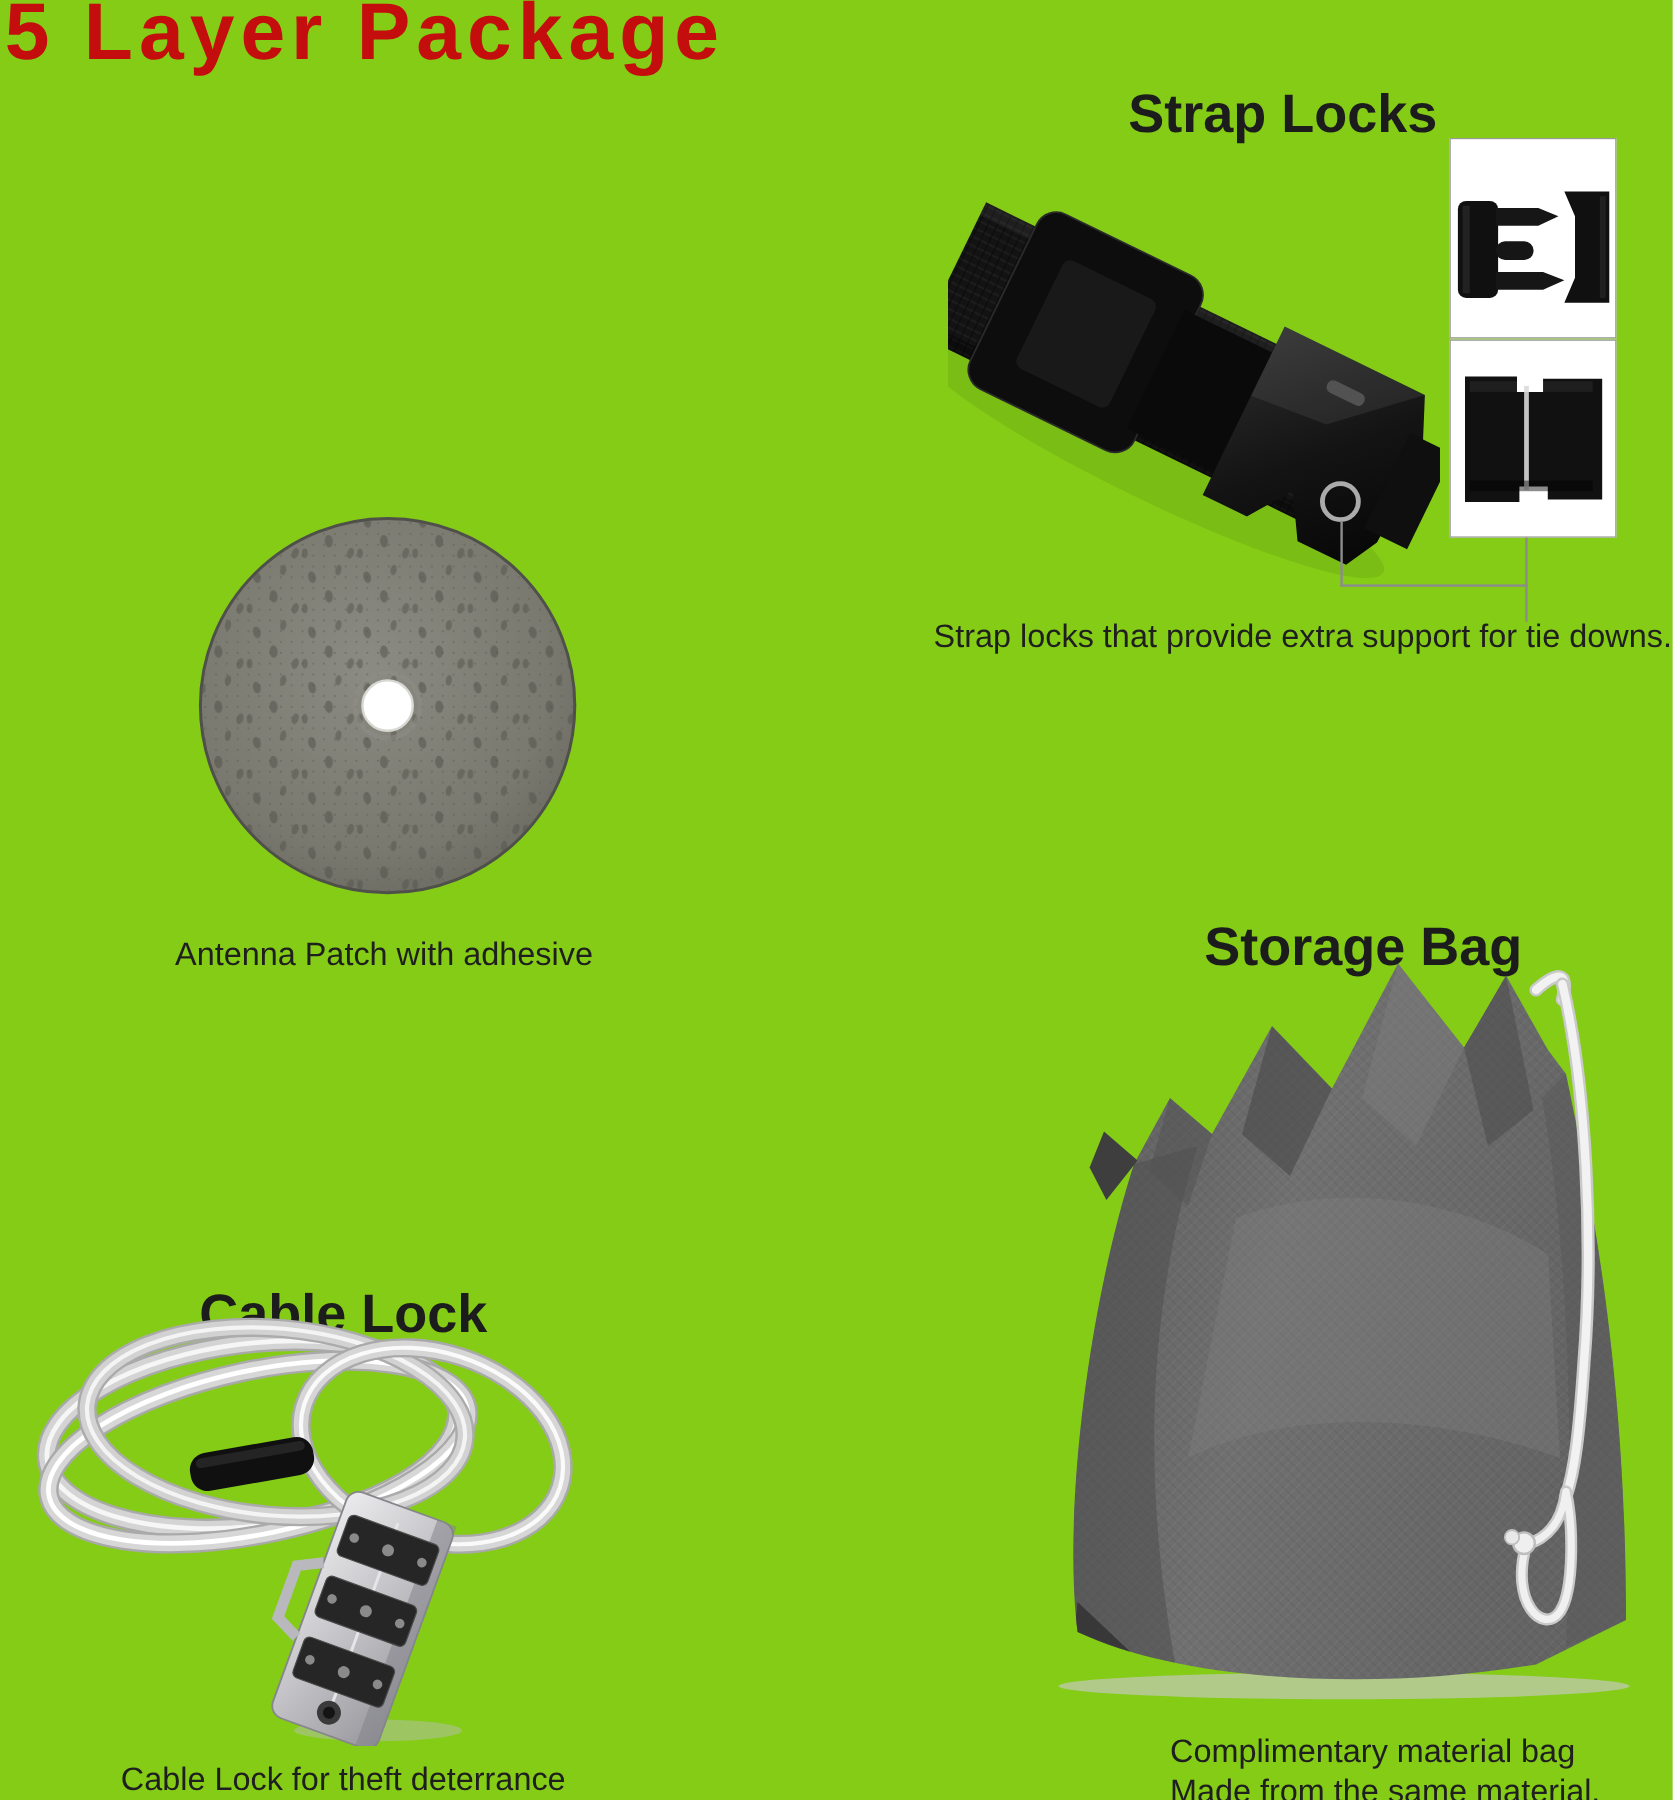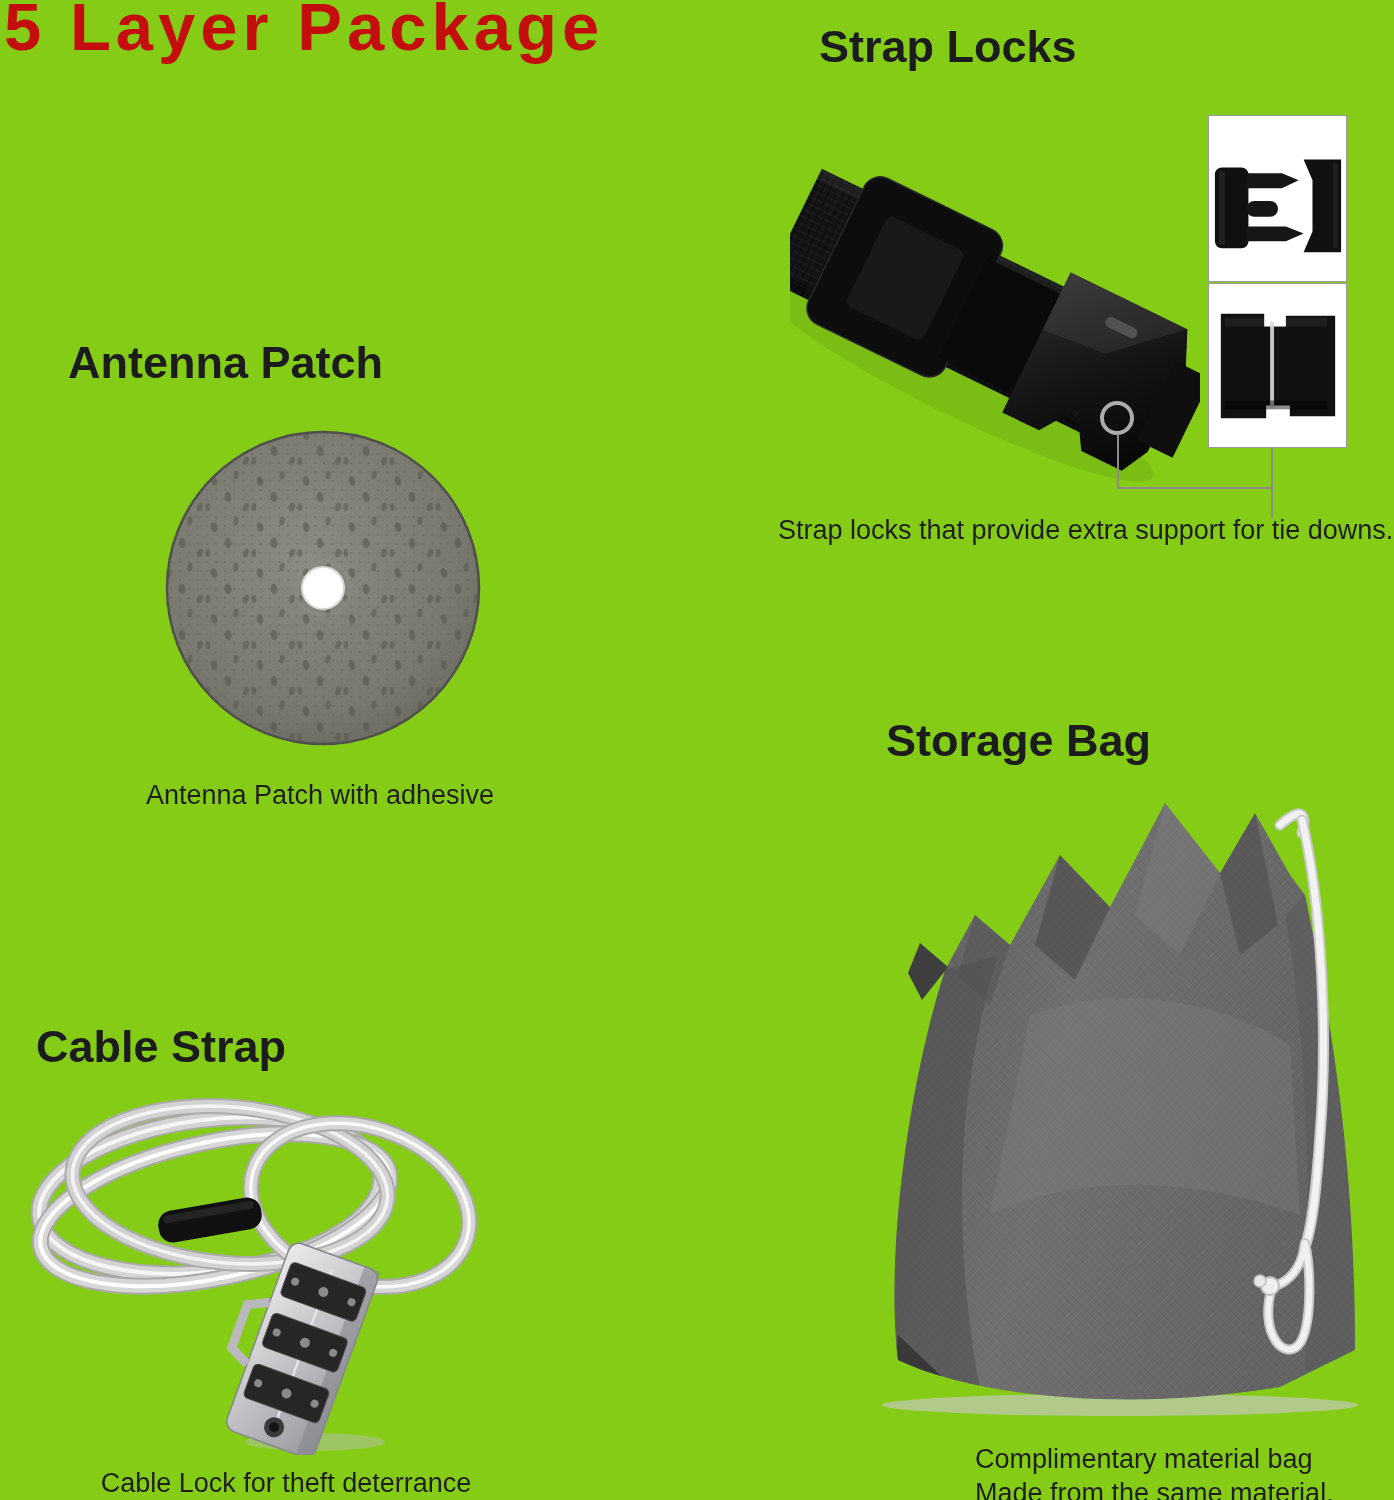--- a/index.html
+++ b/index.html
@@ -8,21 +8,21 @@
     font-family:"Liberation Sans", sans-serif;
   }
   .abs{position:absolute;}
   .page-title{
     left:4px;top:-10px;width:700px;
     font-size:67px;font-weight:700;letter-spacing:5px;line-height:1.1;
     color:var(--title-red,#c40d0d);white-space:nowrap;
   }
   .heading{
     font-size:45px;font-weight:700;color:var(--heading-black,#1c1c1c);
-    text-align:left;white-space:nowrap;line-height:1.1;
+    text-align:center;white-space:nowrap;line-height:1.1;margin-top:48px;
   }
   .caption{
     font-size:27px;font-weight:400;color:var(--caption-black,#1f1f1f);
     text-align:center;white-space:nowrap;line-height:34px;
   }
   .caption-left{text-align:left;}
   .inset-box{
     background:#fff;border:1px solid var(--inset-border,#9a9a9a);box-sizing:border-box;
   }
   .callout{background:var(--callout-gray,#8c8c8c);}
@@ -94,21 +94,20 @@
     </svg>
   </div>
 
   <div class="abs ring" style="left:1100px;top:401px;"></div>
   <div class="abs callout" style="left:1117px;top:434px;width:2px;height:54px;"></div>
   <div class="abs callout" style="left:1117px;top:487px;width:156px;height:2px;"></div>
   <div class="abs callout" style="left:1271px;top:448px;width:2px;height:70px;"></div>
 
   <div class="abs caption" style="left:778px;top:513px;width:600px;">Strap locks that provide extra support for tie downs.</div>
 
-  <div class="abs heading" style="left:68px;top:338px;width:500px;">Antenna Patch</div>
 
   <svg class="abs" style="left:158px;top:423px;" width="330" height="330" viewBox="0 0 330 330">
     <defs>
       <radialGradient id="discShade" cx="0.45" cy="0.4" r="0.75">
         <stop offset="0" stop-color="#8b8b83"></stop>
         <stop offset="0.65" stop-color="#79796f"></stop>
         <stop offset="1" stop-color="#62625a"></stop>
       </radialGradient>
       <pattern id="grain" width="9" height="9" patternUnits="userSpaceOnUse">
         <circle cx="4" cy="4" r="0.9" fill="#5c5c54" opacity="0.5"></circle>
@@ -123,21 +122,21 @@
     </defs>
     <circle cx="165" cy="165" r="156" fill="url(#discShade)" stroke="#50504b" stroke-width="2.5"></circle>
     <circle cx="165" cy="165" r="155" fill="url(#grain)"></circle>
     <circle cx="165" cy="165" r="155" fill="url(#dots)"></circle>
     <circle cx="165" cy="165" r="27" fill="none" stroke="#8e8e86" stroke-width="4" opacity="0.55"></circle>
     <circle cx="165" cy="165" r="21" fill="#ffffff" stroke="#d8d8d3" stroke-width="2"></circle>
   </svg>
 
   <div class="abs caption" style="left:70px;top:778px;width:500px;">Antenna Patch with adhesive</div>
 
-  <div class="abs heading" style="left:36px;top:1022px;width:500px;">Cable Strap</div>
+  <div class="abs heading" style="left:36px;top:1022px;width:500px;">Cable Lock</div>
 
   <svg class="abs" style="left:15px;top:1095px;" width="480" height="360" viewBox="0 0 480 360">
     <defs>
       <linearGradient id="lockBody" x1="0" y1="0" x2="1" y2="1">
         <stop offset="0" stop-color="#ececee"></stop>
         <stop offset="0.5" stop-color="#c2c2c6"></stop>
         <stop offset="1" stop-color="#95959b"></stop>
       </linearGradient>
     </defs>
     <ellipse cx="300" cy="347" rx="70" ry="9" fill="#bdbdbd" opacity="0.45"></ellipse>

